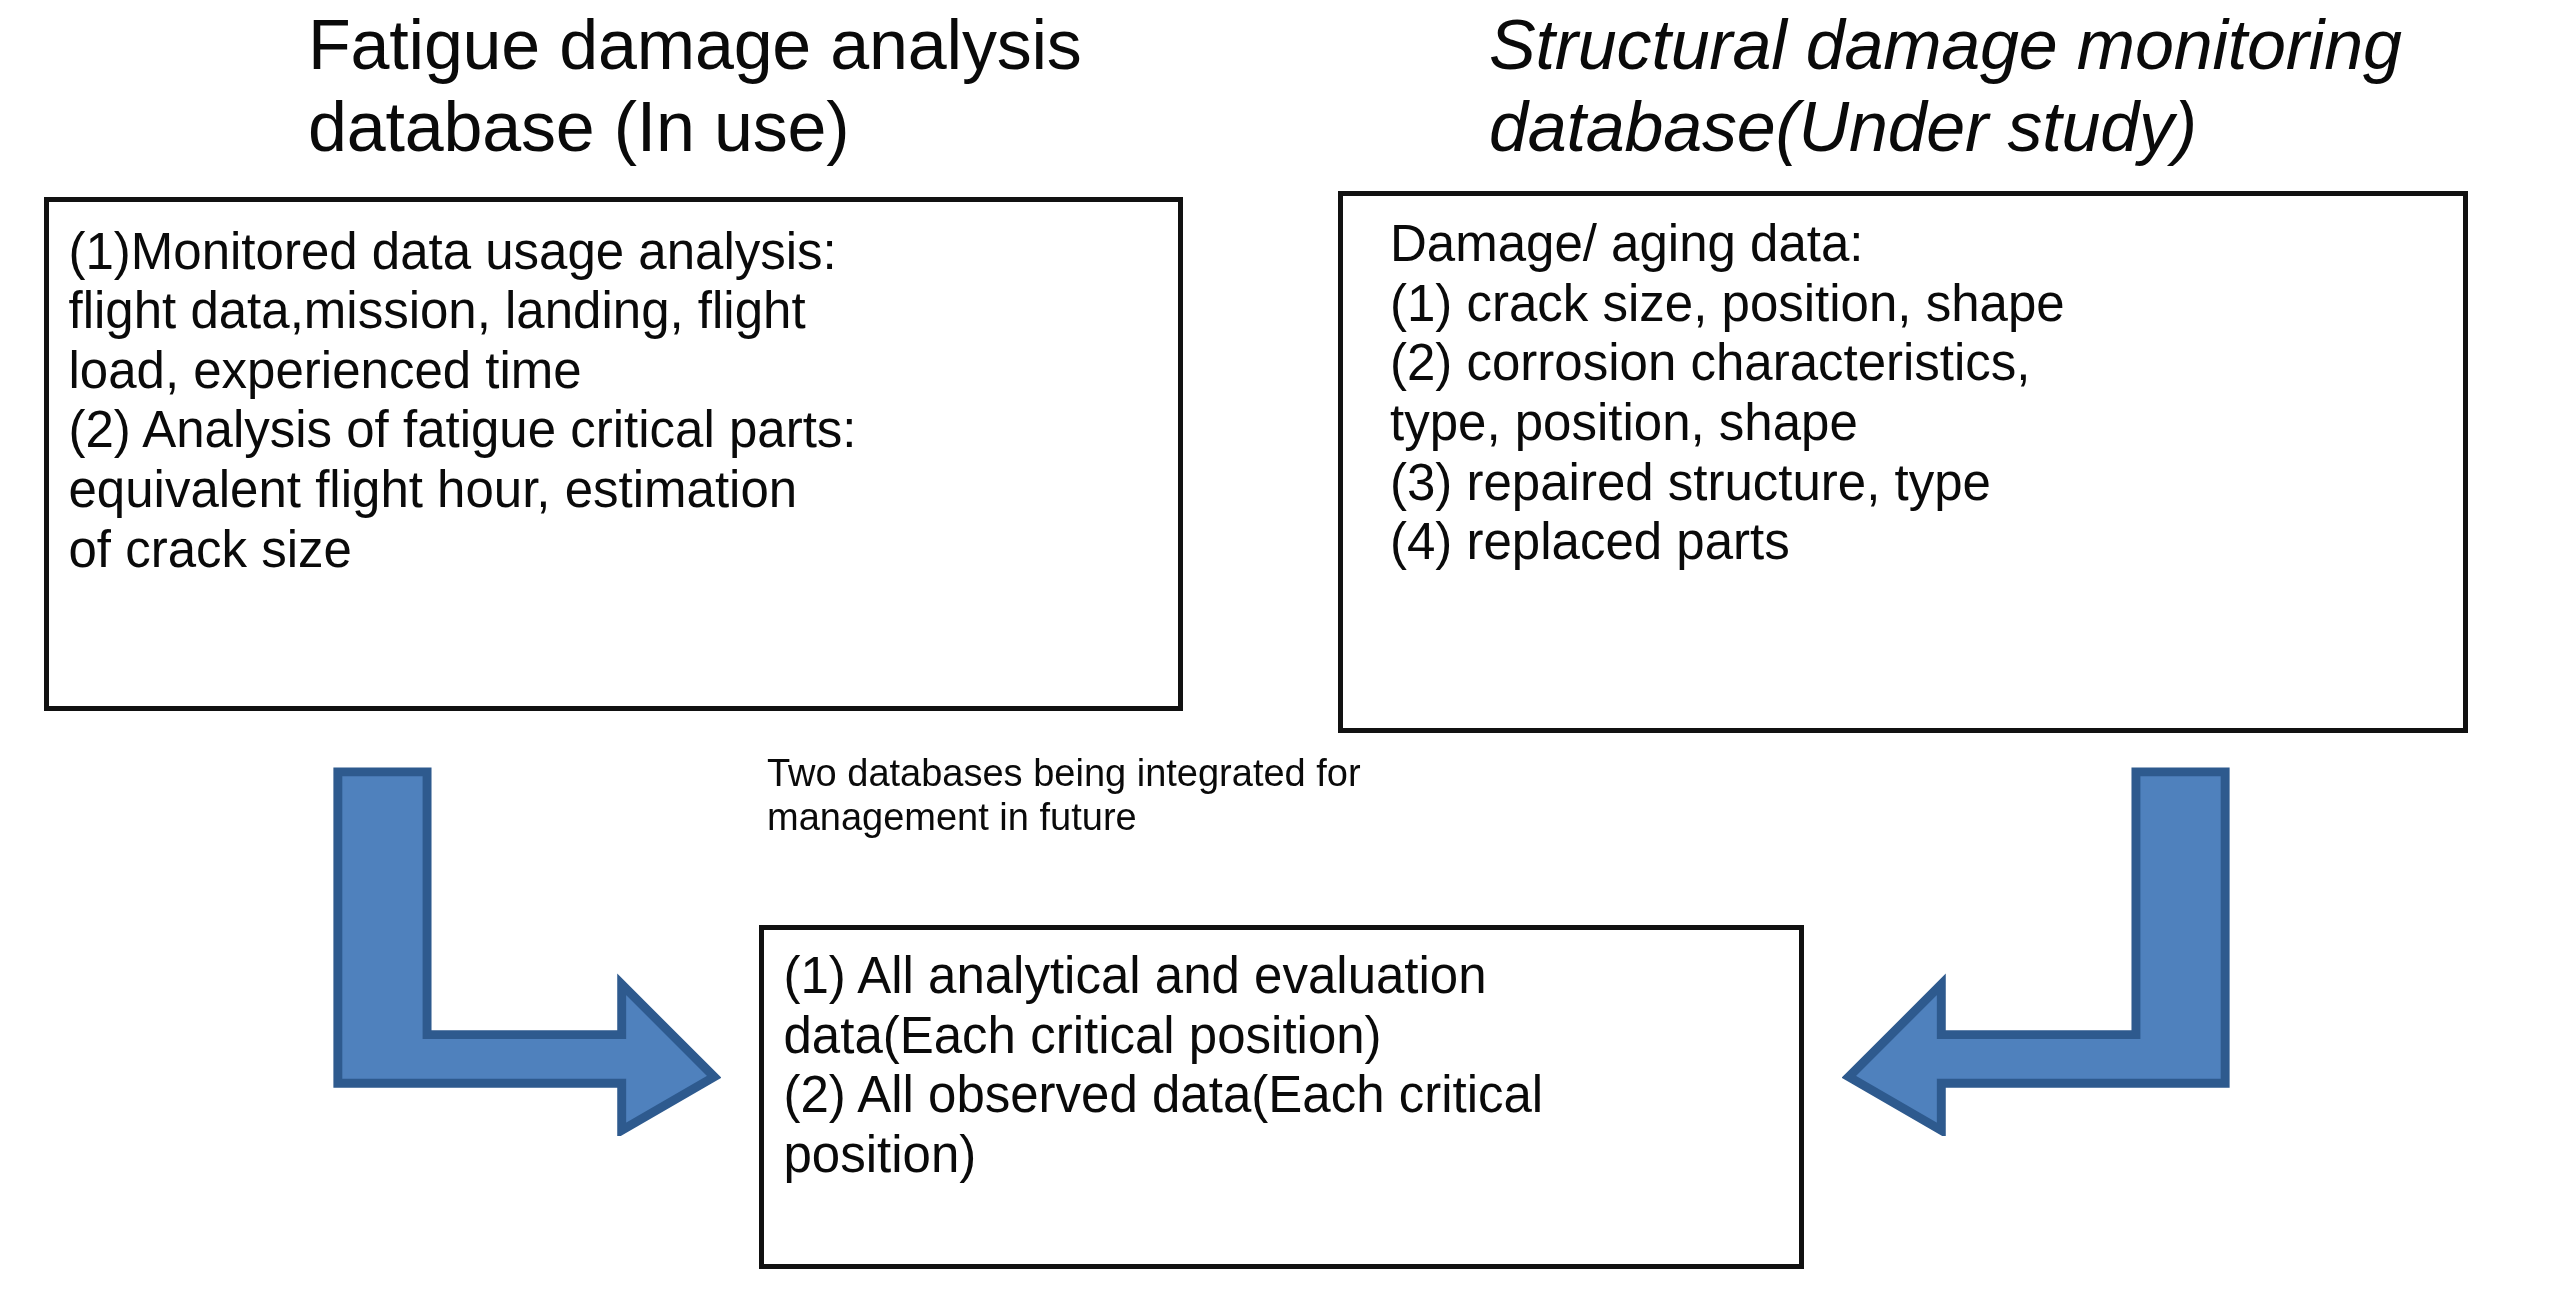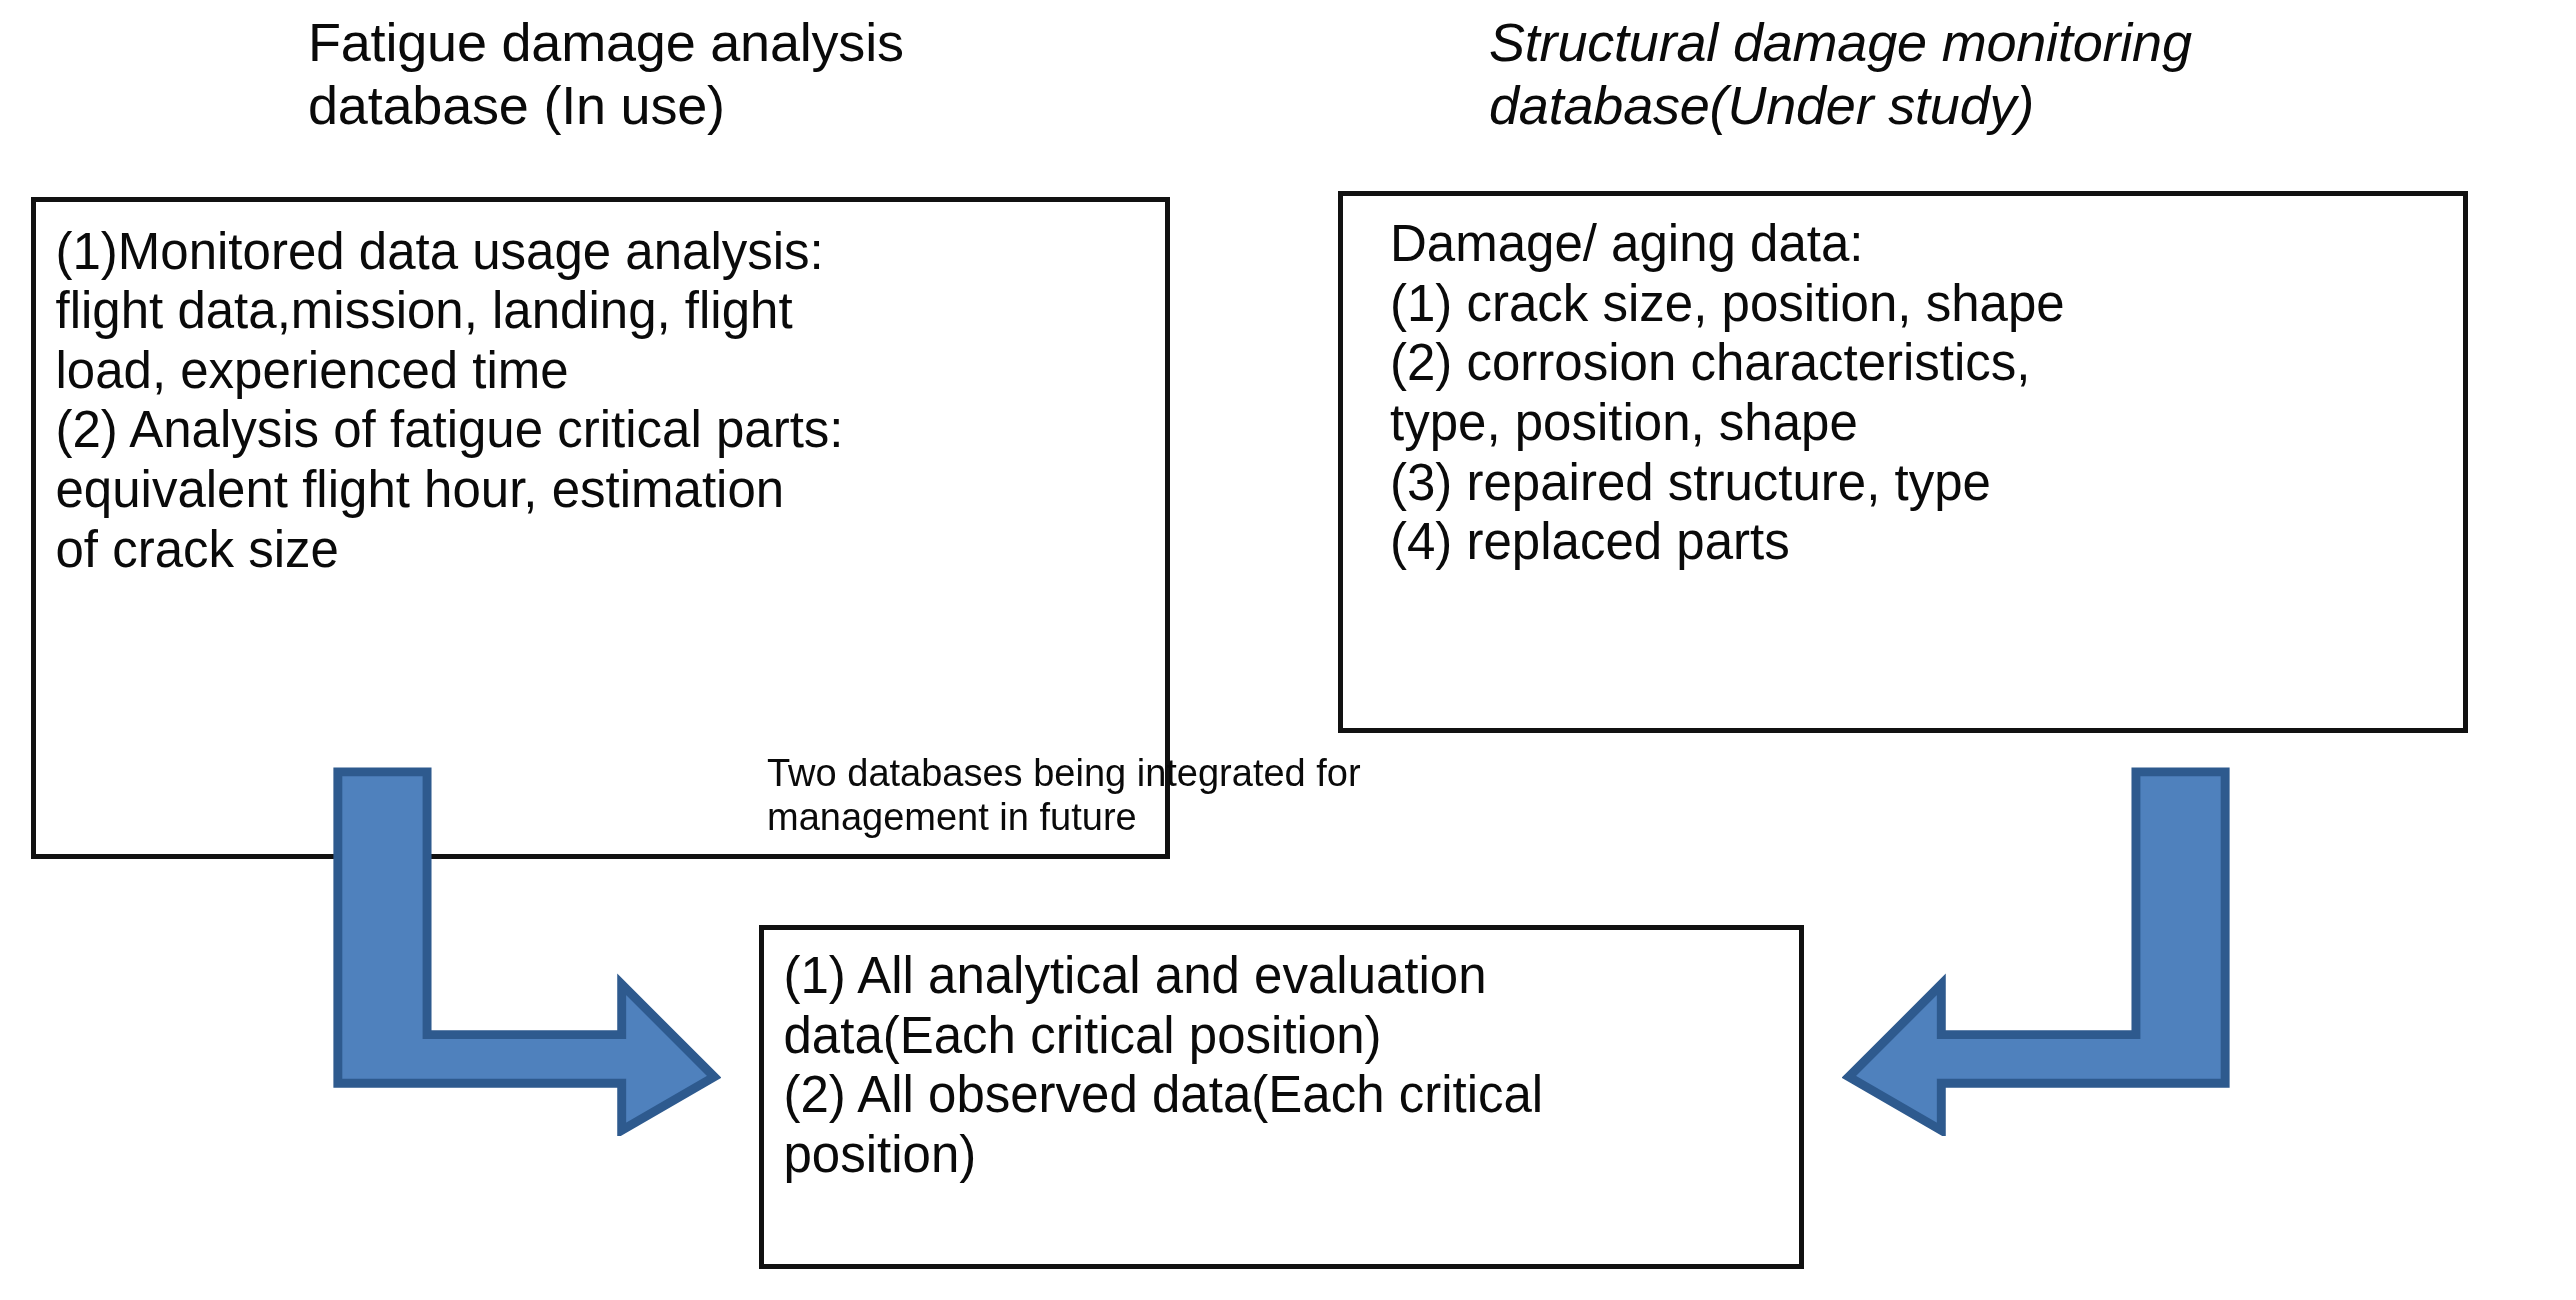--- a/index.html
+++ b/index.html
@@ -18,39 +18,38 @@
     position: relative;
     width: 2576px;
     height: 1301px;
     overflow: hidden;
     background: #ffffff;
   }
 
   
   .col-heading {
     position: absolute;
-    font-size: 54px;
+    font-size: 70px;
     line-height: 1.17;
     font-weight: 400;
     letter-spacing: -0.2px;
     white-space: pre-line;
     color: #0a0a0a;
-    margin-top: 6px;
   }
   #heading-left  { left: 308px;  top: 4.9px;  width: 893px; }
   #heading-right { left: 1489px; top: 4.9px;  width: 958px; font-style: italic; }
 
   
   .box {
     position: absolute;
     background: #ffffff;
     border: 5.7px solid #111111;
     box-sizing: border-box;
   }
-  #box-left   { left: 31px;   top: 197px;  width: 1139px; height: 662px; }
+  #box-left   { left: 44px;   top: 197px;  width: 1139px; height: 514px; }
   #box-right  { left: 1338px; top: 191px;  width: 1130px; height: 542px; }
   #box-bottom { left: 759px;  top: 925px; width: 1045px; height: 344px; text-decoration: underline; }
 
   .box-text {
     position: absolute;
     font-size: 51px;
     line-height: 1.17;
     white-space: pre-line;
     color: #0a0a0a;
   }

